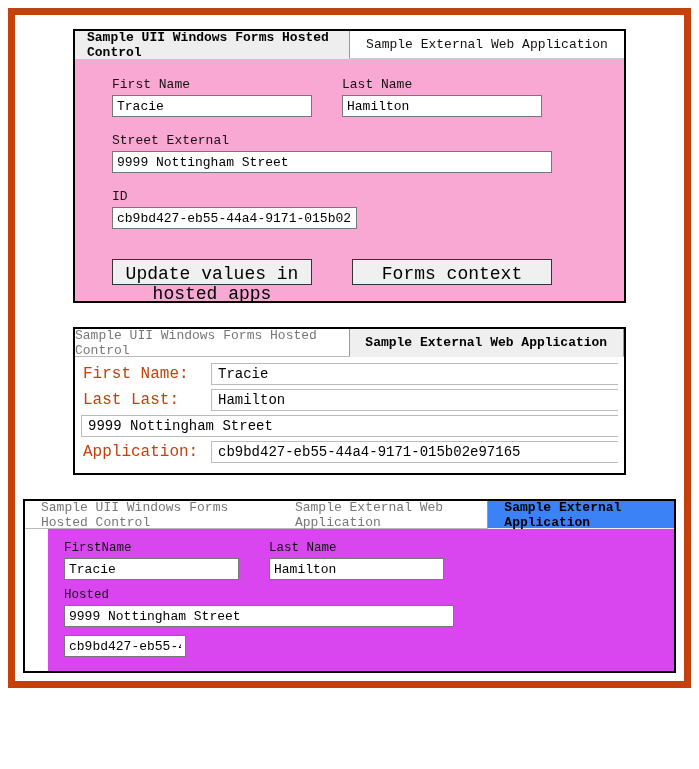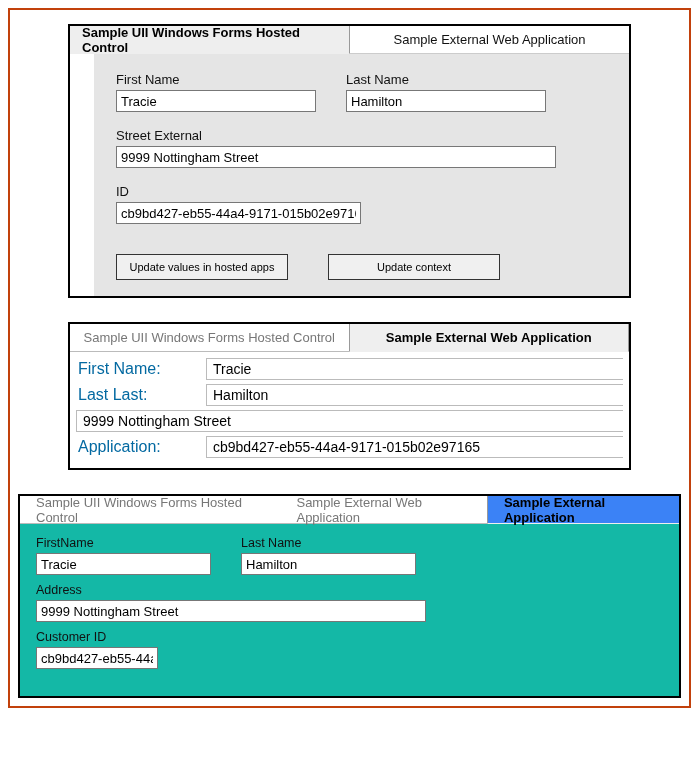--- a/index.html
+++ b/index.html
@@ -5,22 +5,23 @@
   * { box-sizing: border-box; }
   body {
     margin: 0;
     padding: 8px;
     font-family: "Segoe UI", Tahoma, Arial, sans-serif;
     font-size: 13px;
     background: #fff;
     width: 699px;
   }
   .outer {
-    border: 2px solid #c2410c;
+    border: 7px solid #c2410c;
     padding: 8px;
+    font-family: Liberation Mono, monospace;
   }
 
   
   .panel1 {
     border: 2px solid #000;
     margin: 6px 50px 24px 50px;
   }
   .tabs1 {
     display: flex;
     height: 28px;
@@ -39,23 +40,22 @@
   }
   .tabs1 .tab.active {
     font-weight: 700;
     background: #eee;
     color: #000;
     border-bottom: 1px solid #eee;
     border-right: 1px solid #999;
   }
   .tabs1 .tab:last-child { justify-content: center; border-right: none; }
   .panel1-body {
-    background: #e5e5e5;
-    padding: 18px 22px 12px 22px;
-    margin-left: 24px;
+    background: #f9a8d4;
+    padding: 18px 22px 12px 37px;
   }
   .row2 {
     display: flex;
     gap: 30px;
     margin-bottom: 16px;
   }
   .field {
     display: flex;
     flex-direction: column;
     gap: 3px;
@@ -79,22 +79,22 @@
     display: flex;
     gap: 40px;
     margin-top: 30px;
     margin-bottom: 4px;
   }
   .wfbtn {
     background: #f0f0f0;
     border: 1px solid #333;
     padding: 4px 6px;
     font-family: inherit;
-    font-size: 11px;
-    width: 172px;
+    font-size: 18px;
+    width: 200px;
     height: 26px;
     cursor: pointer;
   }
 
   
   .panel2 {
     border: 2px solid #000;
     margin: 6px 50px 24px 50px;
   }
   .tabs2 {
@@ -124,21 +124,21 @@
     padding: 4px 6px 8px 6px;
   }
   .kvrow {
     display: flex;
     align-items: center;
     height: 26px;
   }
   .kvrow .k {
     width: 130px;
     font-size: 16px;
-    color: #0369a1;
+    color: #c2410c;
     padding-left: 2px;
   }
   .kvrow .vwrap {
     flex: 1;
     border-top: 1px solid #bbb;
     border-bottom: 1px solid #bbb;
     border-left: 1px solid #bbb;
     height: 22px;
     display: flex;
     align-items: center;
@@ -171,22 +171,23 @@
     border-bottom: 1px solid #bbb;
   }
   .tabs3 .tab.active {
     font-weight: 700;
     color: #000;
     background: #3b82f6;
     border-left: 1px solid #999;
     border-bottom: 1px solid #eee;
   }
   .panel3-body {
-    background: #14b8a6;
-    padding: 12px 16px 27px 16px;
+    background: #d946ef;
+    padding: 12px 16px 14px 16px;
+    margin-left: 23px;
   }
   .p3row {
     display: flex;
     gap: 30px;
     margin-bottom: 8px;
   }
   .p3 .field .lbl { font-size: 12.5px; }
   .w175 { width: 175px; }
   .w390 { width: 390px; }
   .w122 { width: 122px; }
@@ -215,21 +216,21 @@
       <div class="field" style="margin-bottom:16px;">
         <span class="lbl">Street External</span>
         <input type="text" class="wf w430" value="9999 Nottingham Street" style="">
       </div>
       <div class="field">
         <span class="lbl">ID</span>
         <input type="text" class="wf w245" value="cb9bd427-eb55-44a4-9171-015b02e97165" style="">
       </div>
       <div class="btnrow">
         <button class="wfbtn">Update values in hosted apps</button>
-        <button class="wfbtn">Update context</button>
+        <button class="wfbtn">Forms context</button>
       </div>
     </div>
   </div>
 
   <div class="panel2">
     <div class="tabs2">
       <div class="tab">Sample UII Windows Forms Hosted Control</div>
       <div class="tab active">Sample External Web Application</div>
     </div>
     <div class="panel2-body">
@@ -264,23 +265,22 @@
         <div class="field">
           <span class="lbl">FirstName</span>
           <input type="text" class="wf w175" value="Tracie" style="">
         </div>
         <div class="field">
           <span class="lbl">Last Name</span>
           <input type="text" class="wf w175" value="Hamilton" style="">
         </div>
       </div>
       <div class="field" style="margin-bottom:8px;">
-        <span class="lbl">Address</span>
+        <span class="lbl">Hosted</span>
         <input type="text" class="wf w390" value="9999 Nottingham Street" style="">
       </div>
       <div class="field">
-        <span class="lbl">Customer ID</span>
         <input type="text" class="wf w122" value="cb9bd427-eb55-44a" style="">
       </div>
     </div>
   </div>
 
 </div>
 
 </body></html>

